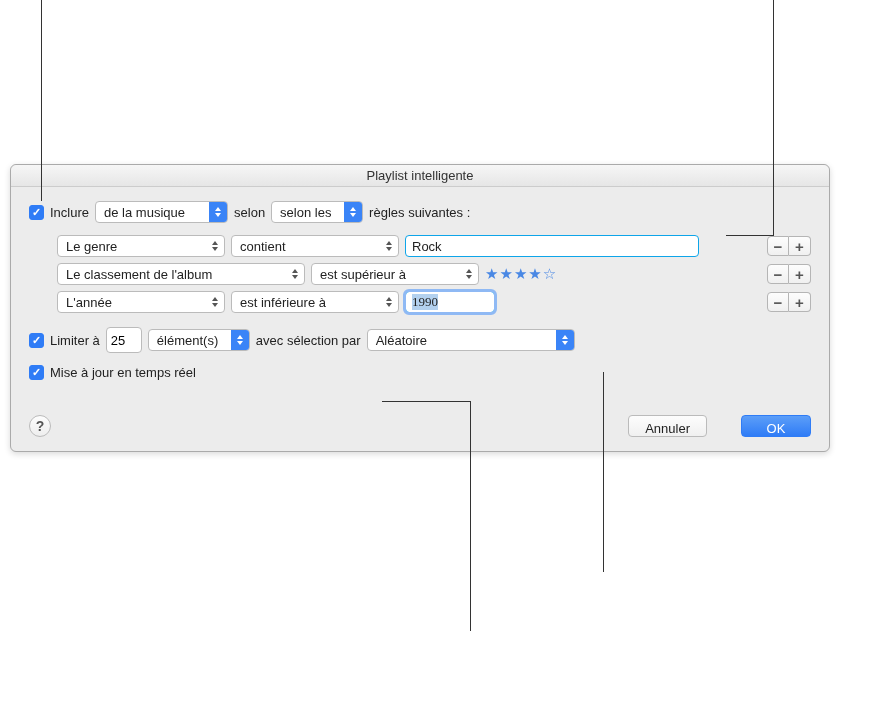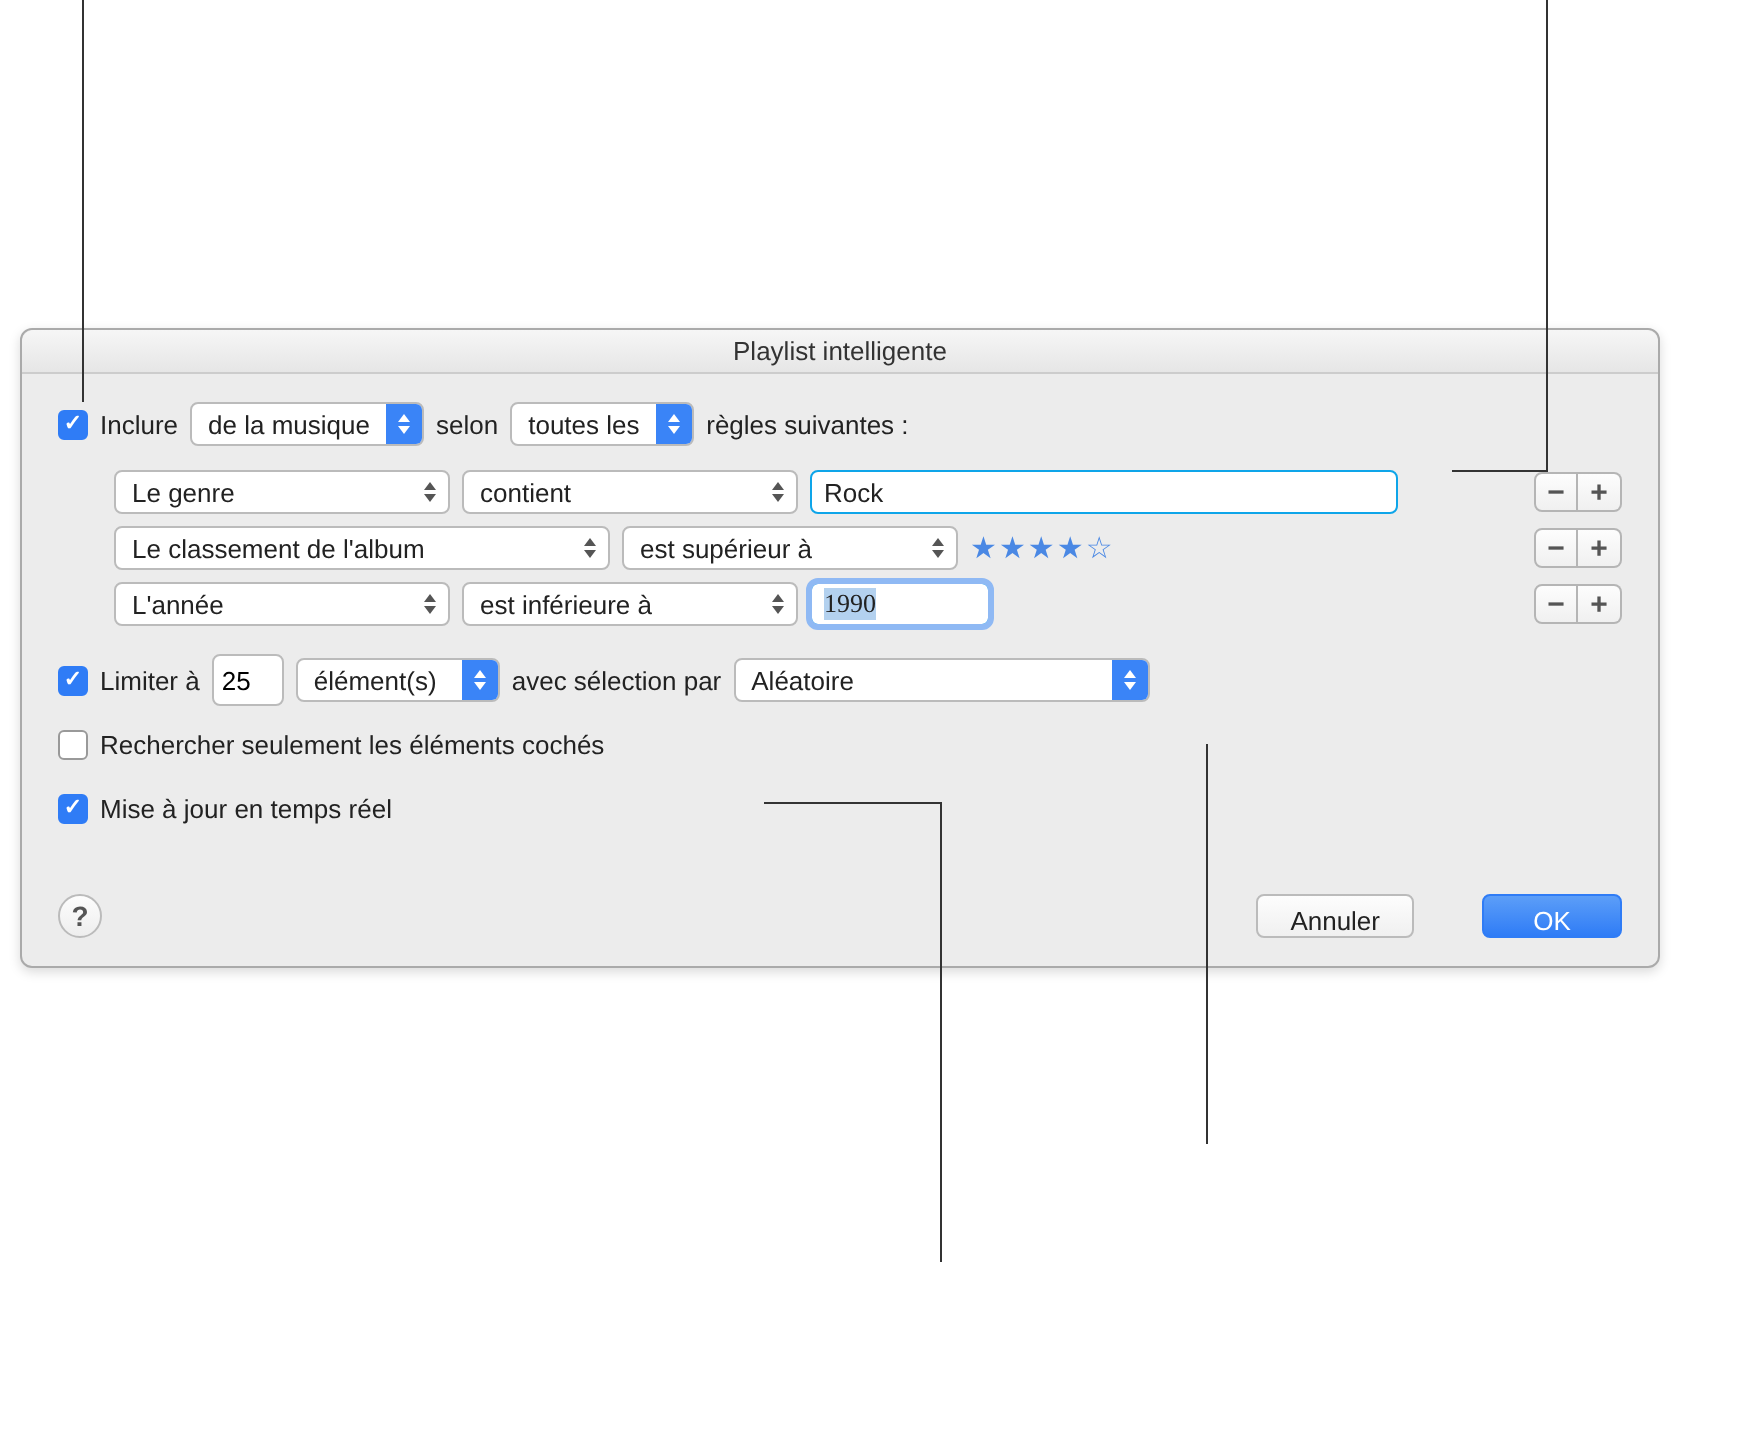--- a/index.html
+++ b/index.html
@@ -251,27 +251,27 @@
 <div class="callout-line cl-bottom-right"></div>
 
 <div class="window">
   <div class="titlebar">Playlist intelligente</div>
 
   <div class="content">
 
     <div class="row inclure-row">
       <div class="checkbox checked"></div>
       <span class="label">Inclure</span>
-      <div class="popup" style="width:117px">
+      <div class="popup" style="width:133px">
         <span class="popup-label">de la musique</span>
         <span class="popup-arrows"></span>
       </div>
       <span class="label">selon</span>
       <div class="popup" style="width:92px">
-        <span class="popup-label">toutes les</span>
+        <span class="popup-label">selon les</span>
         <span class="popup-arrows"></span>
       </div>
       <span class="label">règles suivantes :</span>
     </div>
 
     <div class="rules-block">
 
       <div class="rule-row">
         <div class="popup plain" style="width:168px">
           <span class="popup-label">Le genre</span>
@@ -356,24 +356,20 @@
         <span class="popup-label">élément(s)</span>
         <span class="popup-arrows"></span>
       </div>
       <span class="label">avec sélection par</span>
       <div class="popup" style="width:208px">
         <span class="popup-label">Aléatoire</span>
         <span class="popup-arrows"></span>
       </div>
     </div>
 
-    <div class="row">
-      <div class="checkbox"></div>
-      <span class="label">Rechercher seulement les éléments cochés</span>
-    </div>
 
     <div class="row">
       <div class="checkbox checked"></div>
       <span class="label">Mise à jour en temps réel</span>
     </div>
   </div>
 
   <div class="footer">
     <div class="help-btn">
       <span>?</span>

